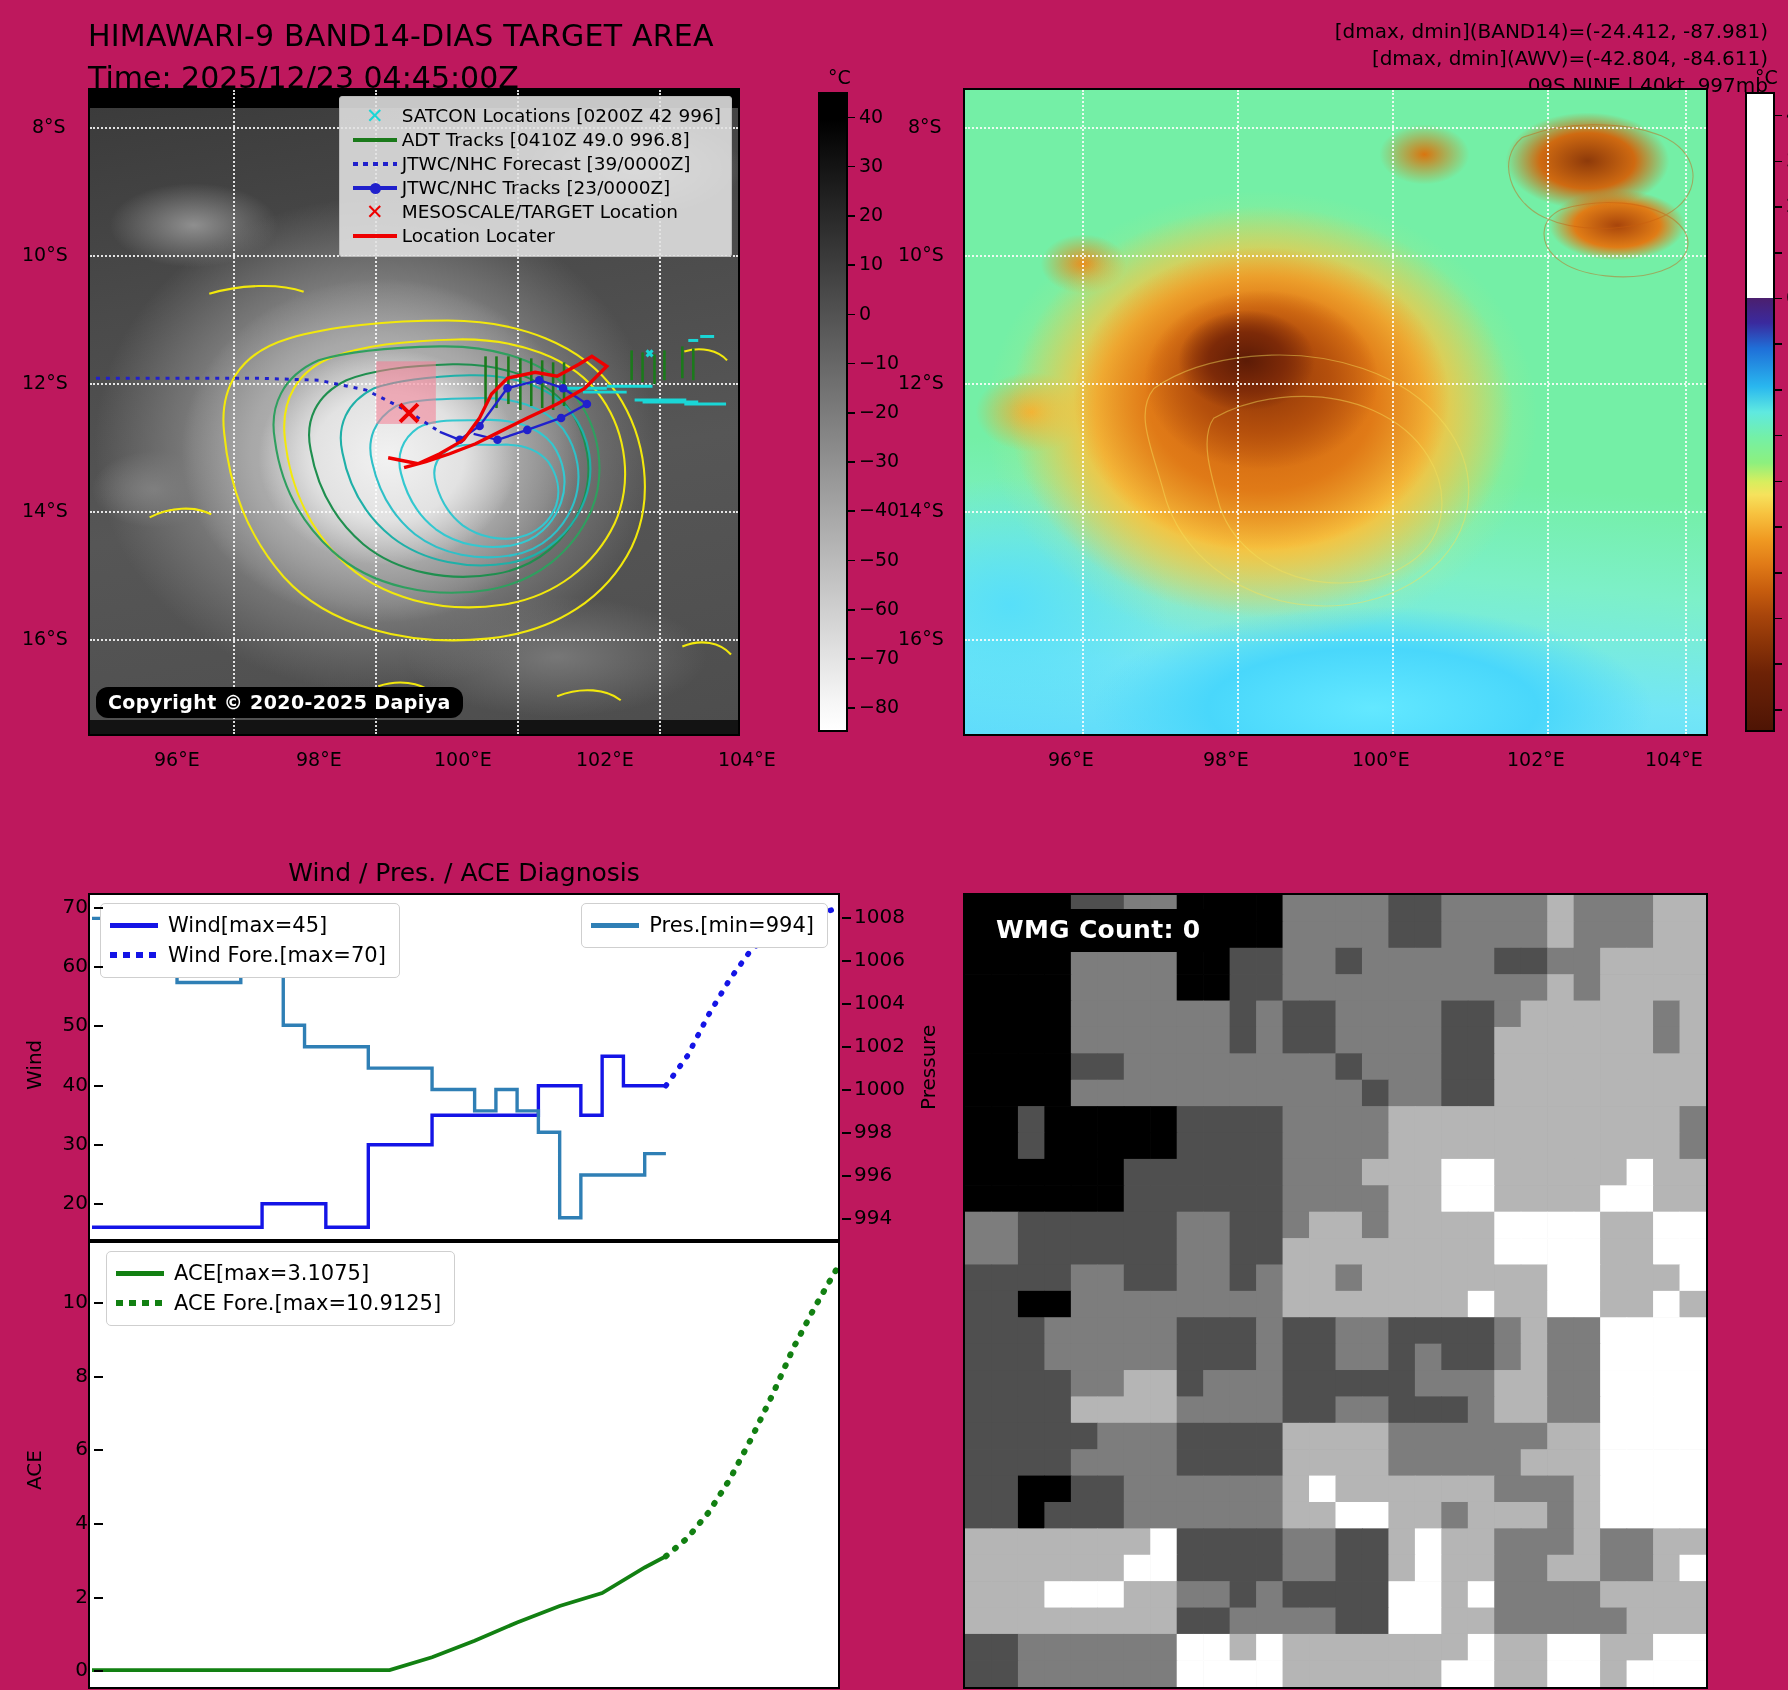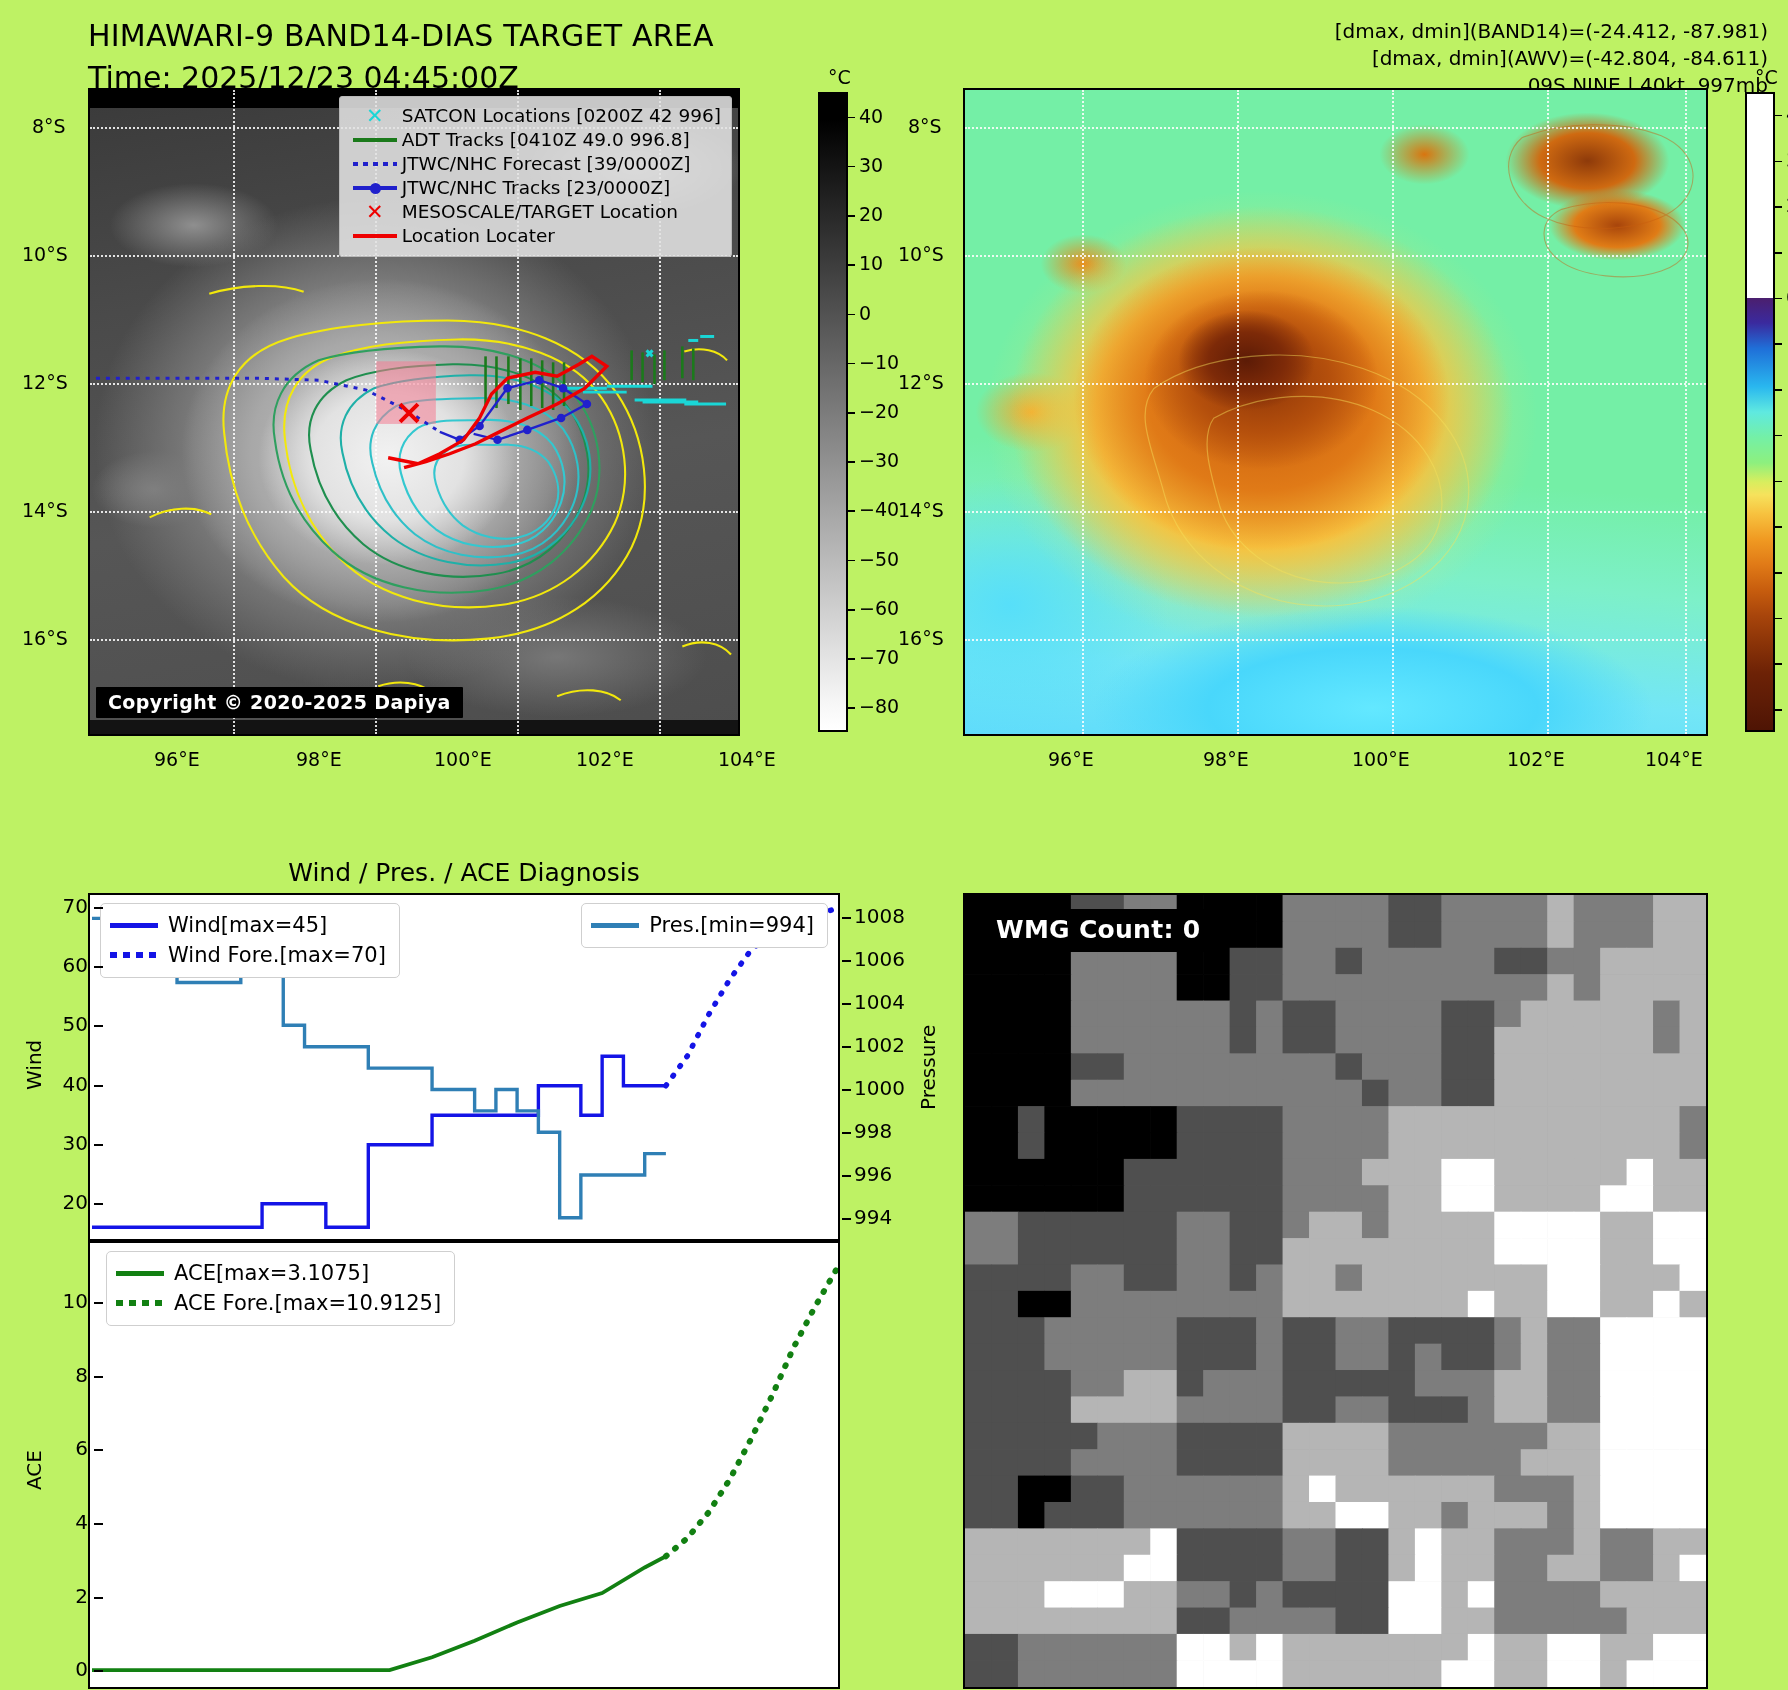--- a/index.html
+++ b/index.html
@@ -4,21 +4,21 @@
 <style>
   * { box-sizing: border-box; }
   html, body {
     margin: 0; padding: 0;
     background: #ffffff;
     font-family: "DejaVu Sans", sans-serif;
   }
   #page {
     position: relative;
     width: 1788px; height: 1690px;
-    background: #bef264;
+    background: #be185d;
     overflow: hidden;
   }
   .rot90 { transform: rotate(-90deg); transform-origin: 0 0; }
 
   
   #title-block { position: absolute; left: 88px; top: 18px; }
   #title-block .l1 { font-size: 30px; letter-spacing: .2px; }
   #title-block .l2 { font-size: 30px; margin-top: 7px; }
 
   #meta-block {
@@ -73,21 +73,21 @@
             background-size: 10px 4px; background-repeat: repeat-x; }
   .k-x { font-size: 21px; font-weight: 700; line-height: 1; }
   .k-marker { position: relative; width:44px; height:10px; }
   .k-marker i { position:absolute; left:0; top:3px; width:44px; height:4px; background:#2020cc; display:block;}
   .k-marker b { position:absolute; left:17px; top:0; width:11px; height:11px; border-radius:50%; background:#2020cc; display:block;}
 
   #ir-copyright {
     position: absolute; left: 6px; bottom: 16px;
     background: #000; color: #fff;
     font-size: 19px; font-weight: 700; letter-spacing: .4px;
-    padding: 4px 12px 5px 12px; border-radius: 1px;
+    padding: 4px 12px 5px 12px; border-radius: 12px;
   }
 
   
   .tick { position: absolute; font-size: 19px; color: #000; white-space: nowrap; }
 
   
   .cbar { position: absolute; border: 2px solid #000; }
   .cbar-title { position: absolute; font-size: 19px; }
   .cbar-tick { position: absolute; font-size: 19px; white-space: nowrap; }
   .cbar-mark { position: absolute; width: 7px; height: 1.6px; background:#000; }

